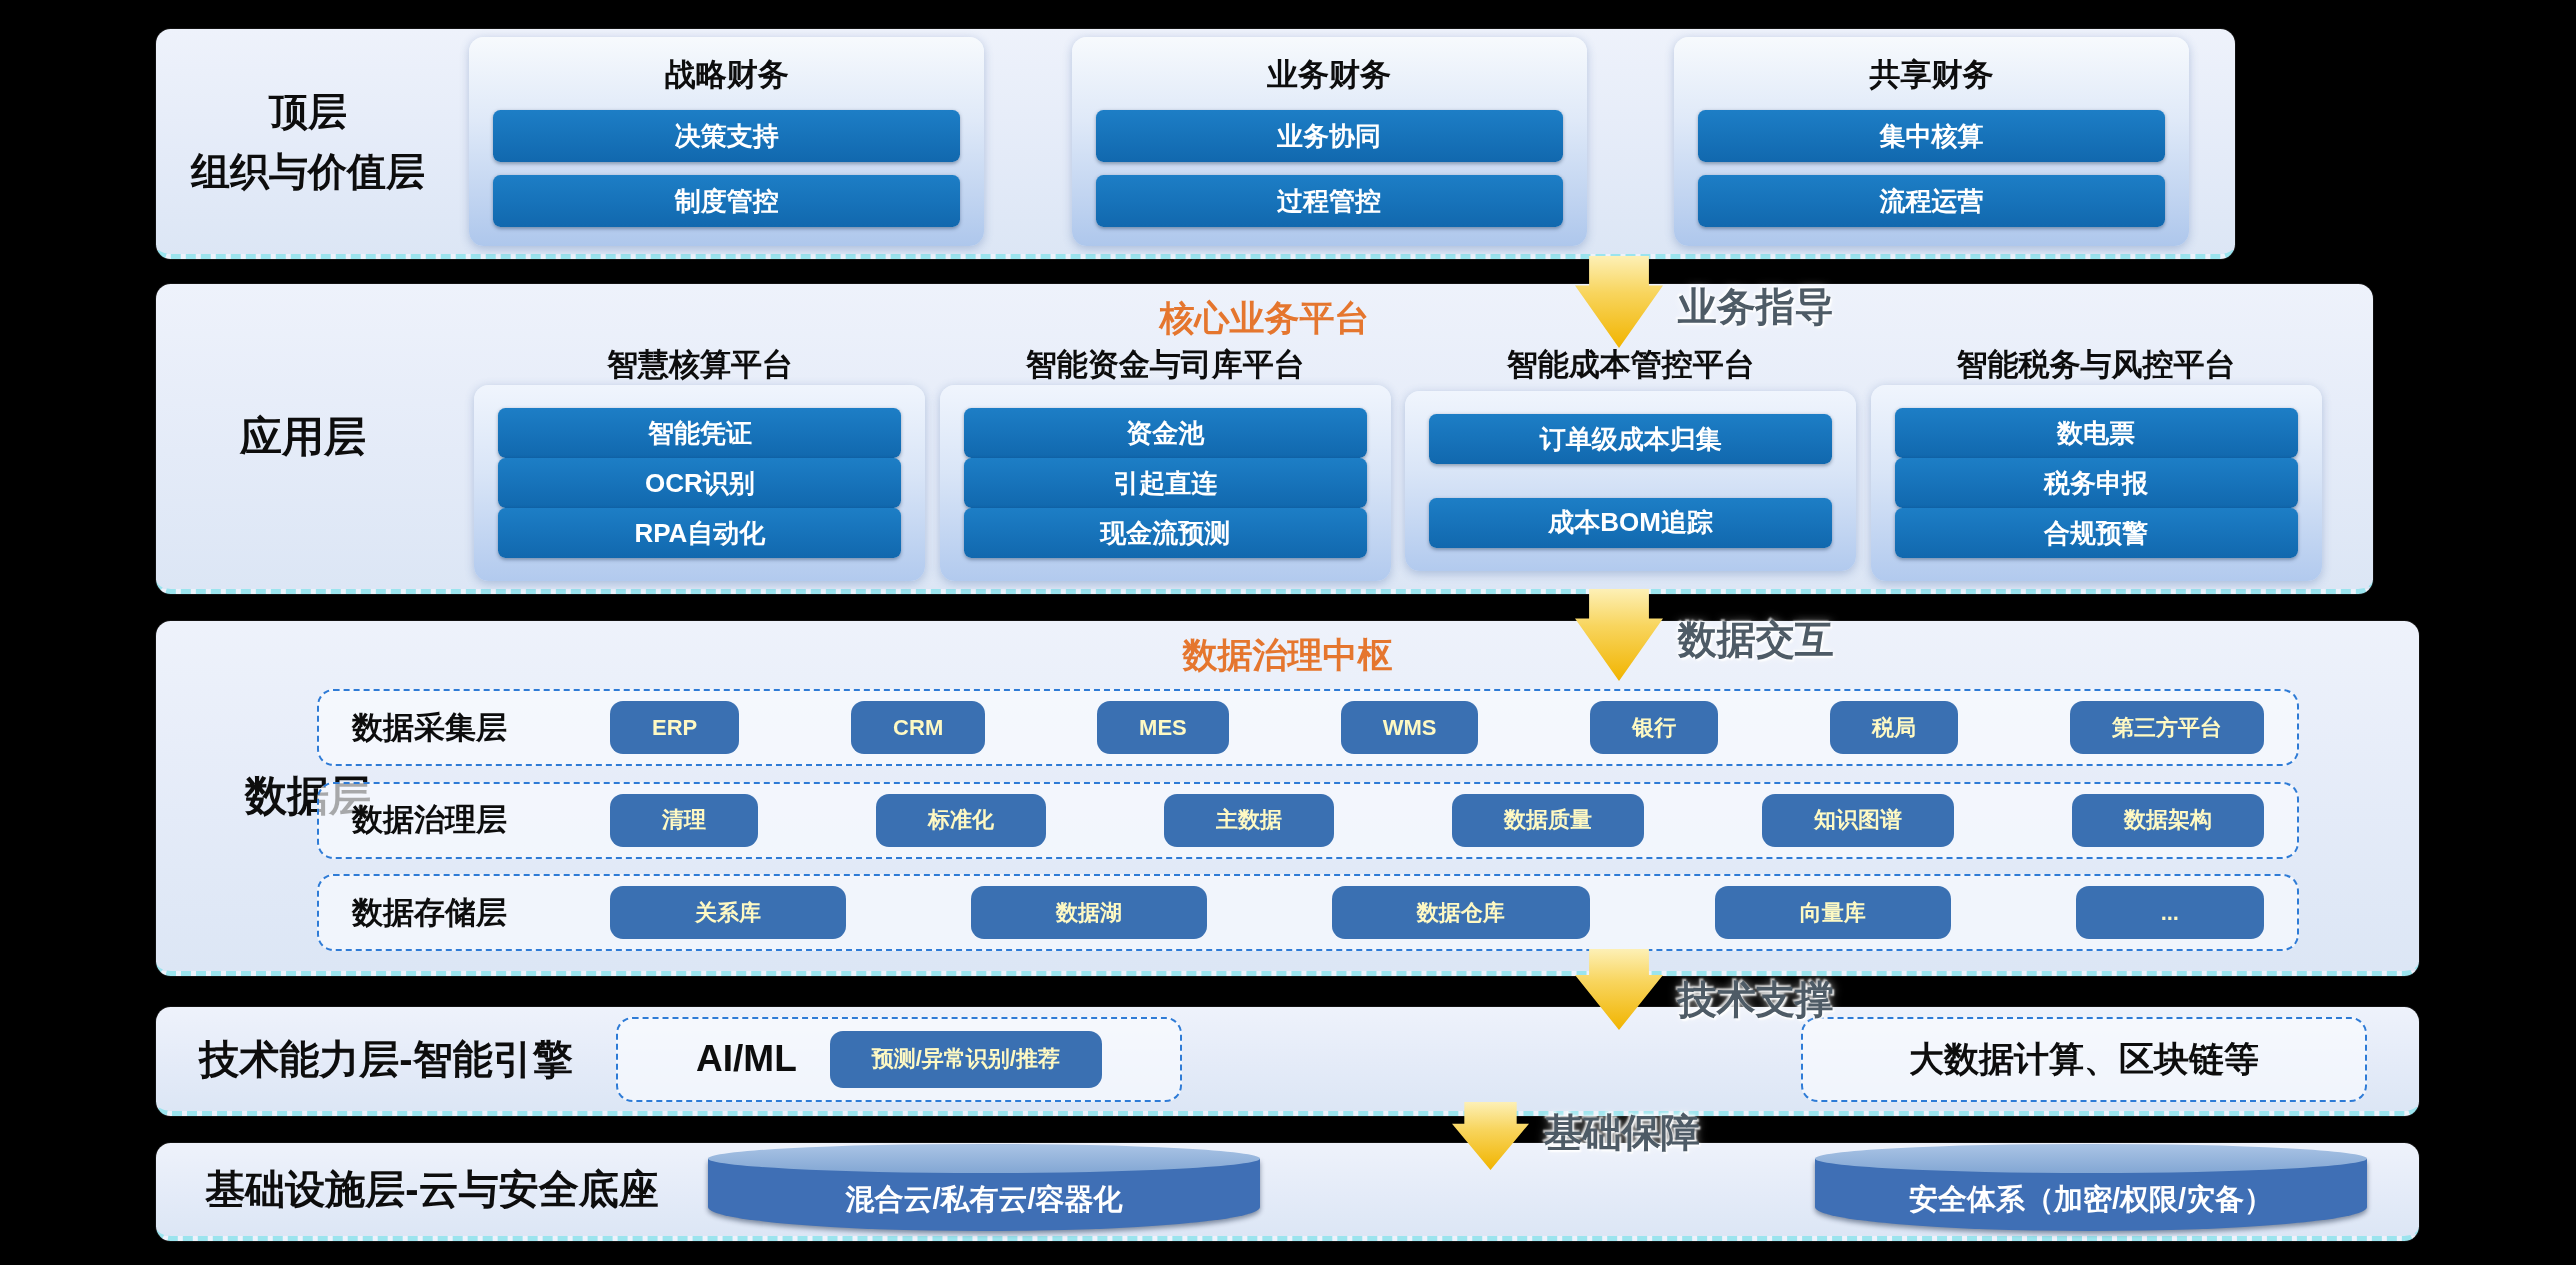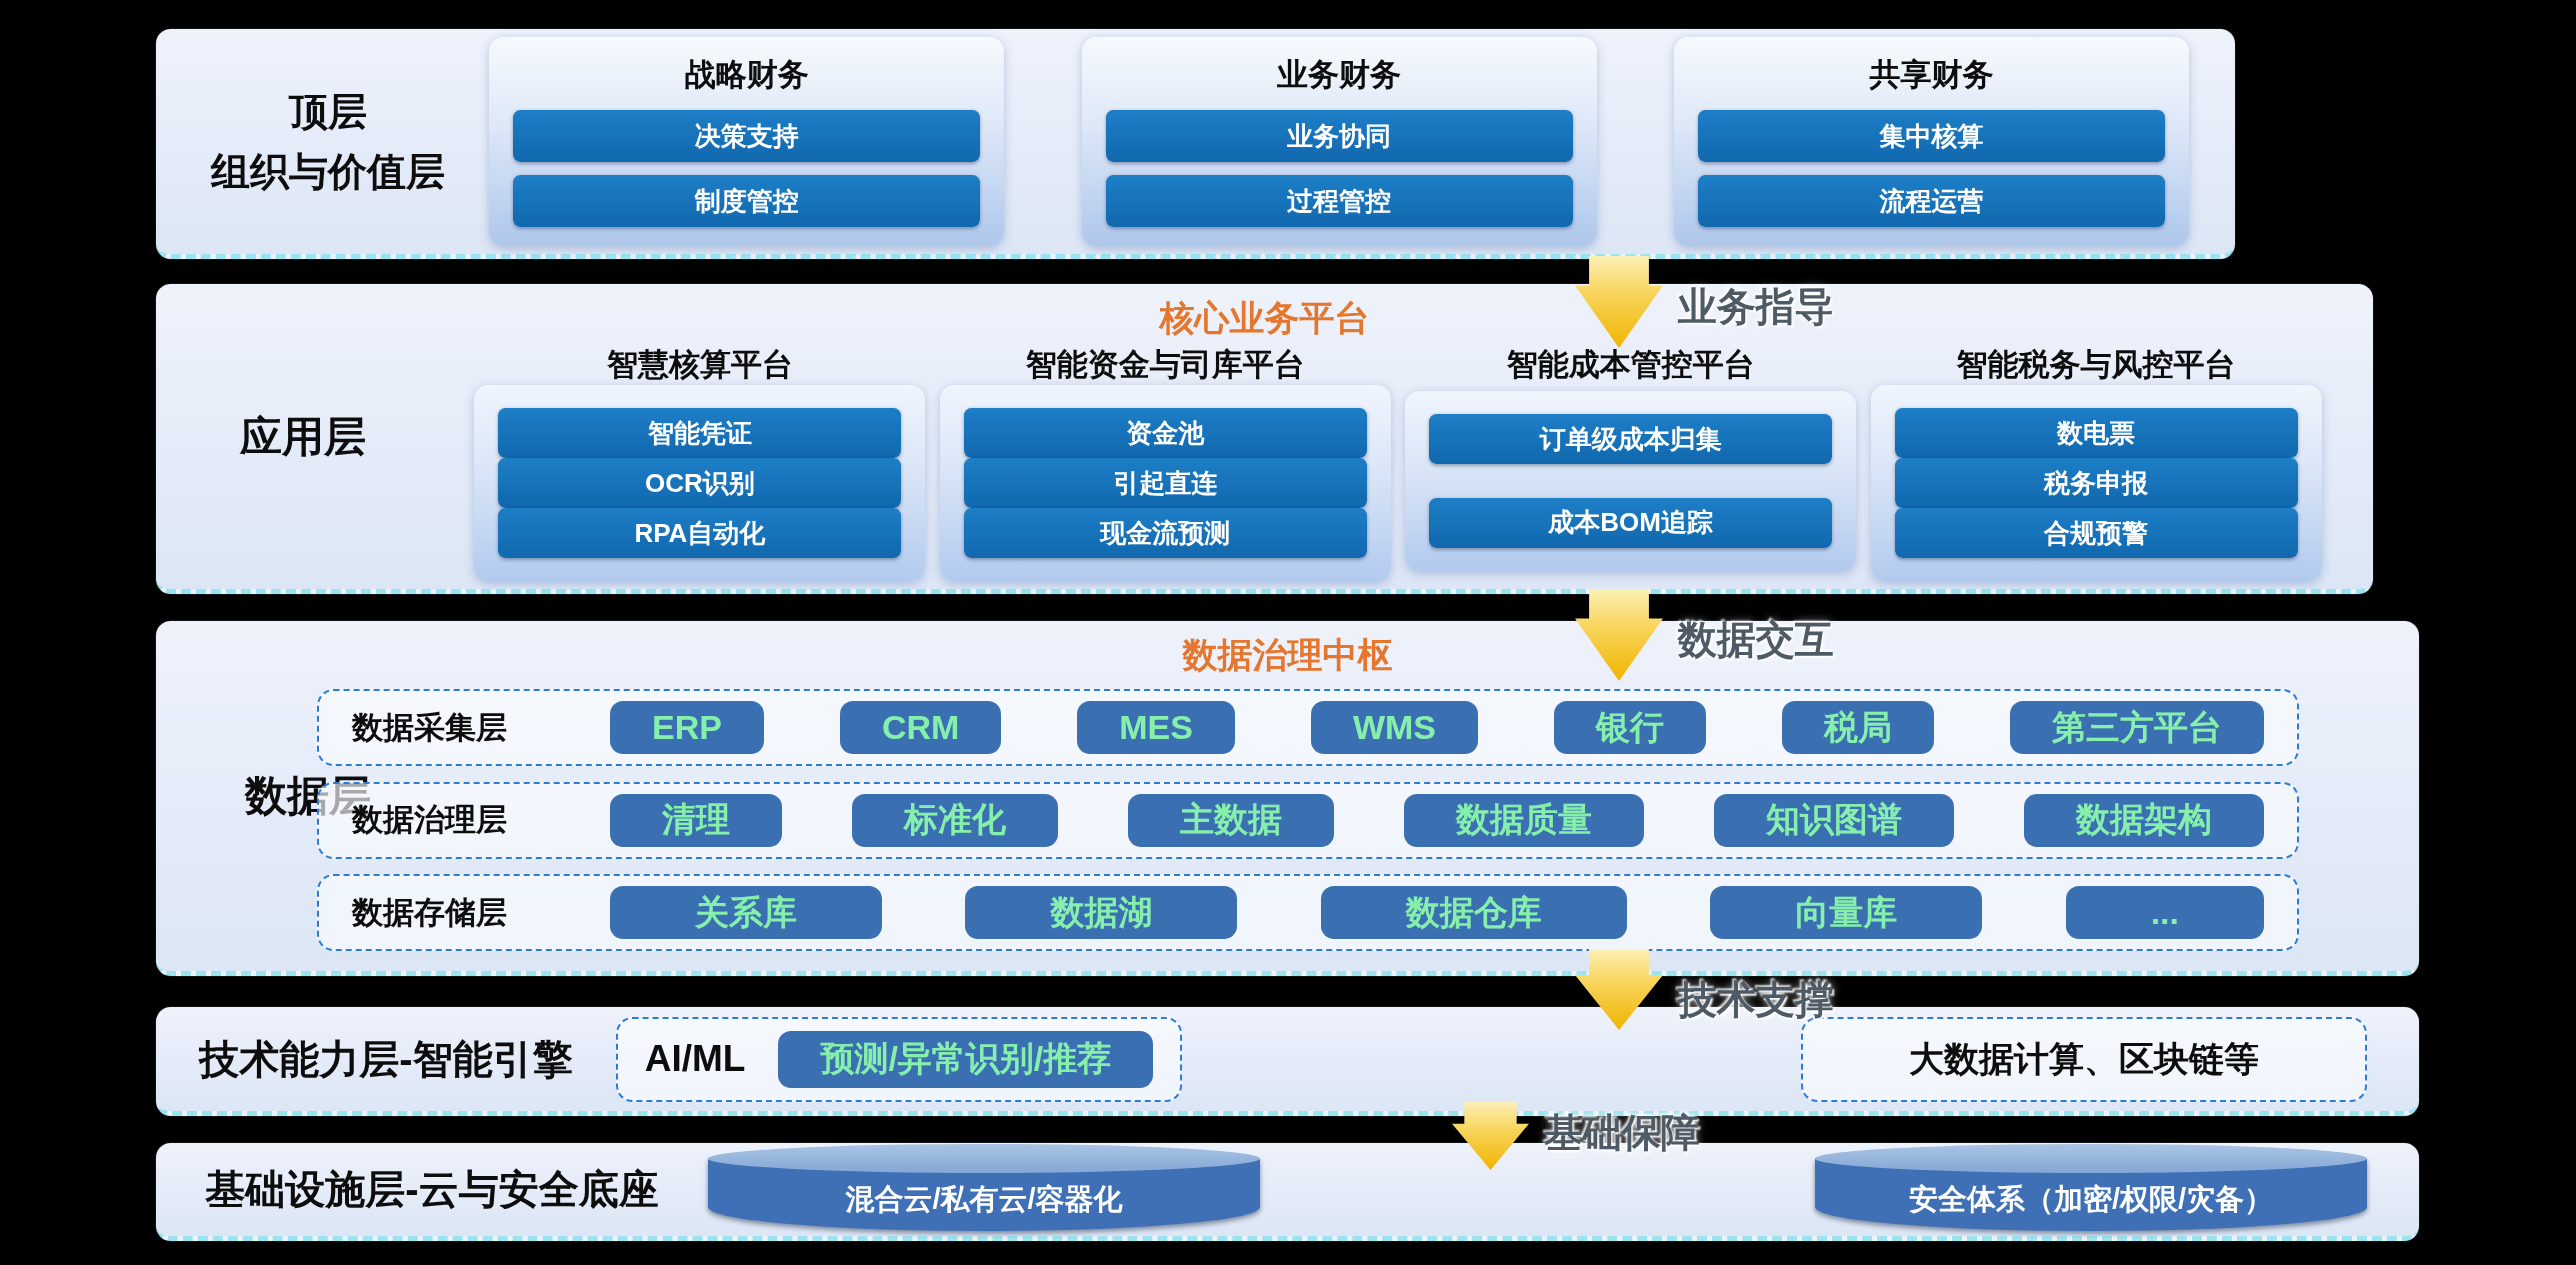--- a/index.html
+++ b/index.html
@@ -10,21 +10,21 @@
   }
   .panel {
     position:absolute; left:156px; border-radius:14.7px;
     background:linear-gradient(180deg,#eef2fb 0%,#e4ebf8 55%,#dce6f5 100%);
     border-bottom:5.5px dashed var(--c-panel-bottom-dash-teal,#9be4ee);
     box-shadow:0 0 0 0.9px rgba(255,255,255,.07);
   }
   
   #layer1 { top:29px; width:2079px; height:230px; display:flex; align-items:center; }
   .l1-label { width:304px; display:flex; flex-direction:column; align-items:center; gap:6px;
-              font-size:39px; font-weight:bold;margin-left:20px; }
+              font-size:39px; font-weight:bold; }
   .l1-cards { flex:1; display:flex; justify-content:space-between; padding:0 46px 0 9.2px; }
   .card {
     background:linear-gradient(180deg,#f7fafd 0%,#dfe9f8 40%,#aec7ec 100%);
     border-radius:14.7px; box-shadow:0 2.8px 9.2px rgba(60,95,160,.30);
   }
   .l1-card { width:515px; padding:13px 24px 18.4px; }
   .card-title { text-align:center; font-size:31px; font-weight:bold; margin:3.7px 0 14.7px; }
   .btn {
     height:52px; border-radius:7.4px;
     background:linear-gradient(180deg,var(--c-button-blue-top,#1d7ec6),var(--c-button-blue-bottom,#1168ae));
@@ -52,22 +52,22 @@
   #layer3 .side-label { width:304px; font-size:42px; }
   .l3-rows { position:absolute; left:161px; right:120px; top:68px;
              display:flex; flex-direction:column; gap:15.6px; }
   .dashed-row {
     height:77px; border:2.8px dashed var(--c-dashed-border-blue,#2e7bd6); border-radius:16.6px;
     background:rgba(250,252,255,.65); display:flex; align-items:center; padding:0 33px;
   }
   .row-label { width:258px; font-size:31px; font-weight:bold; flex:none; }
   .pills { flex:1; display:flex; justify-content:space-between; align-items:center; }
   .pill {
-    background:var(--c-pill-blue,#3a70b2); border-radius:13px; color:#86efac;
-    font-size:34px; font-weight:bold; padding:0 42px; height:53px;
+    background:var(--c-pill-blue,#3a70b2); border-radius:13px; color:#fef9c3;
+    font-size:22px; font-weight:bold; padding:0 42px; height:53px;
     display:flex; align-items:center; justify-content:center; white-space:nowrap;
   }
   .row-governance .pill { padding:0 52px; }
   .row-storage .pill { padding:0 85px; }
   
   #layer4 { top:1007px; width:2263px; height:109px; display:flex; align-items:center; }
   .inline-label { flex:none; display:flex; align-items:center; justify-content:center;
                   font-weight:bold; font-size:40px; }
   #layer4 .inline-label { width:460px; }
   .l4-boxes { flex:1; display:flex; align-items:center; justify-content:space-between; padding-right:52px; }

